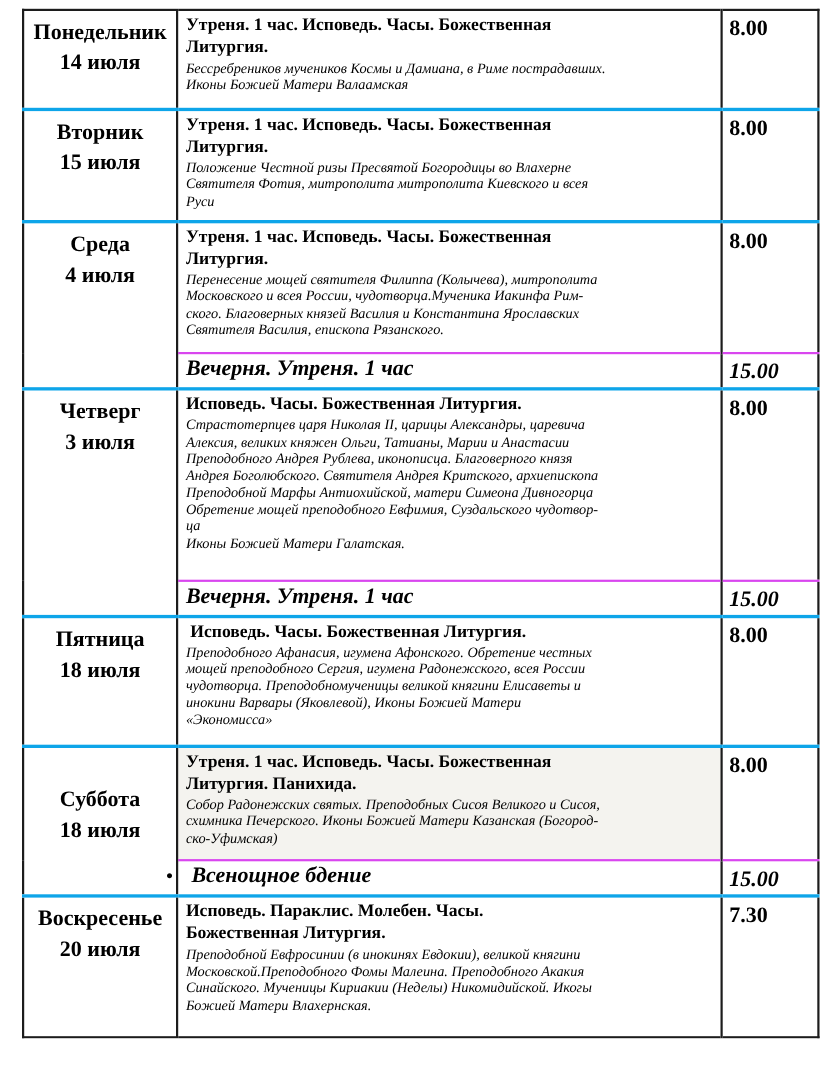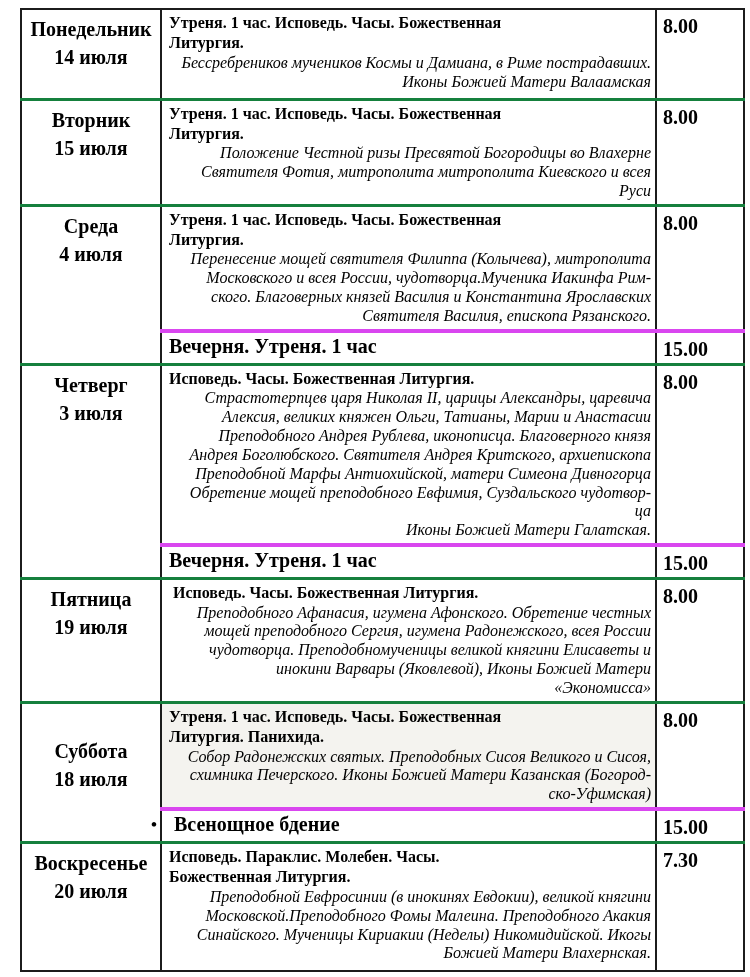--- a/index.html
+++ b/index.html
@@ -37,34 +37,33 @@
   }
   td.desc.shaded { background: #f4f3ef; }
   .services {
     font-weight: bold;
     font-size: 16px;
     line-height: 1.27;
     white-space: pre-wrap;
   }
   .commems {
     font-style: italic;
-    font-size: 16px;
+    font-size: 13px;
     line-height: 1.18;
     white-space: pre-wrap;
-    text-align: right;
   }
   td.time {
     text-align: left;
     font-weight: bold;
     font-size: 20px;
     padding-top: 5px;
   }
-  tr.day-row > td { border-top: 3px solid #15803d; }
+  tr.day-row > td { border-top: 3px solid #0ea5e9; }
   tr.day-row:first-child > td { border-top: none; }
-  tr.sub-row > td.desc, tr.sub-row > td.time { border-top: 4px solid #d946ef; }
+  tr.sub-row > td.desc, tr.sub-row > td.time { border-top: 2px solid #d946ef; font-style: italic; }
   tr.sub-row > td.desc { padding-top: 1px; padding-bottom: 1px; }
   .sub-label {
     font-weight: bold;
     font-size: 20px;
     line-height: 1.25;
     white-space: pre-wrap;
   }
   .bullet {
     position: absolute;
     right: 3px;
@@ -158,21 +157,21 @@
     </tr>
     <tr class="sub-row r-thu-sub">
       <td class="desc">
         <div class="sub-label">Вечерня. Утреня. 1 час</div>
       </td>
       <td class="time">15.00</td>
     </tr>
 
     <tr class="day-row r-fri">
       <td class="day">Пятница
-19 июля</td>
+18 июля</td>
       <td class="desc">
         <div class="services"> Исповедь. Часы. Божественная Литургия.</div>
         <div class="commems">Преподобного Афанасия, игумена Афонского. Обретение честных
 мощей преподобного Сергия, игумена Радонежского, всея России
 чудотворца. Преподобномученицы великой княгини Елисаветы и
 инокини Варвары (Яковлевой), Иконы Божией Матери
 «Экономисса»</div>
       </td>
       <td class="time">8.00</td>
     </tr>

